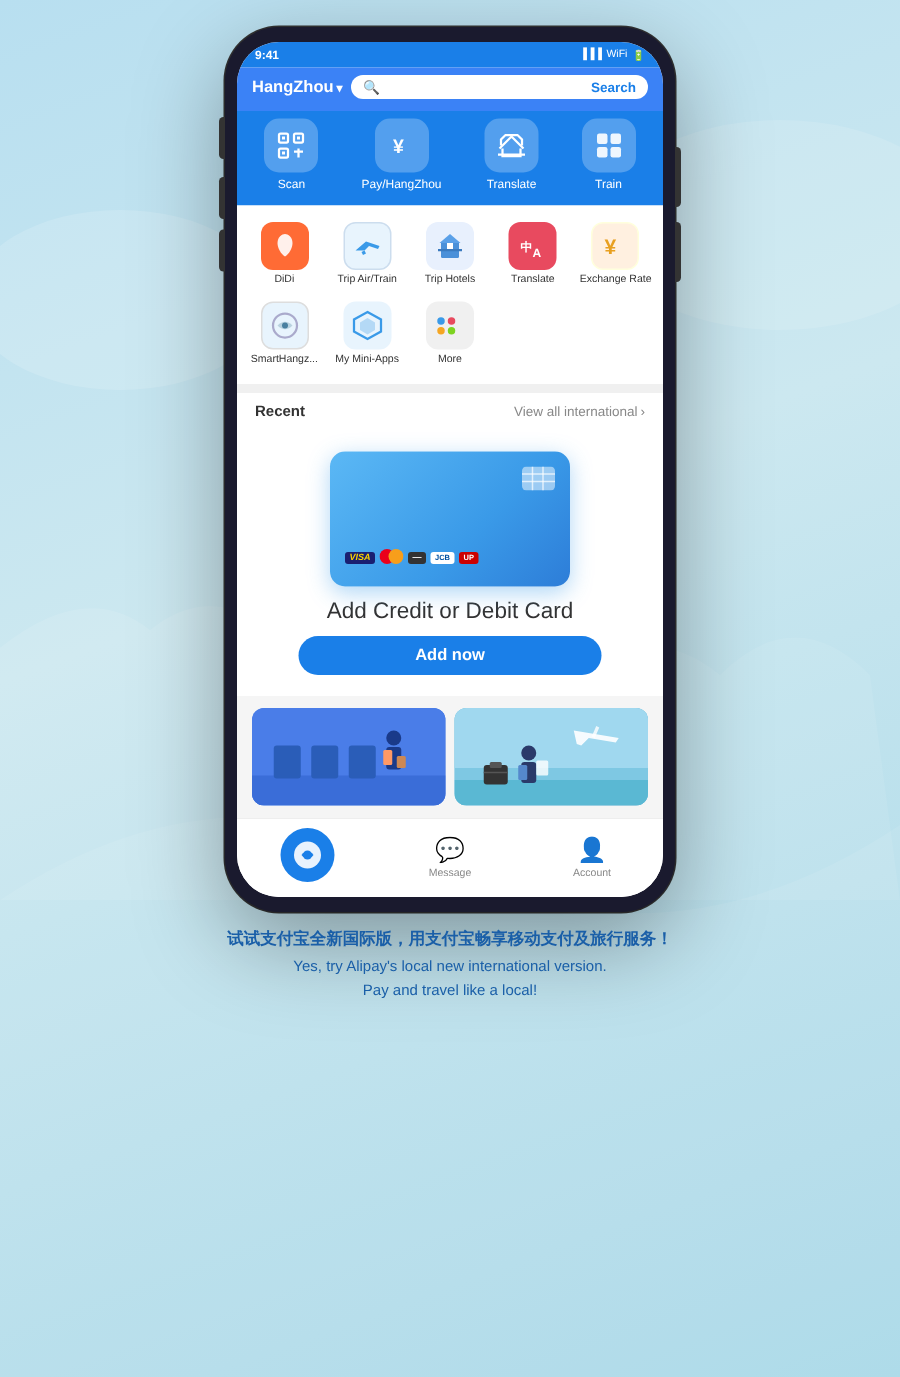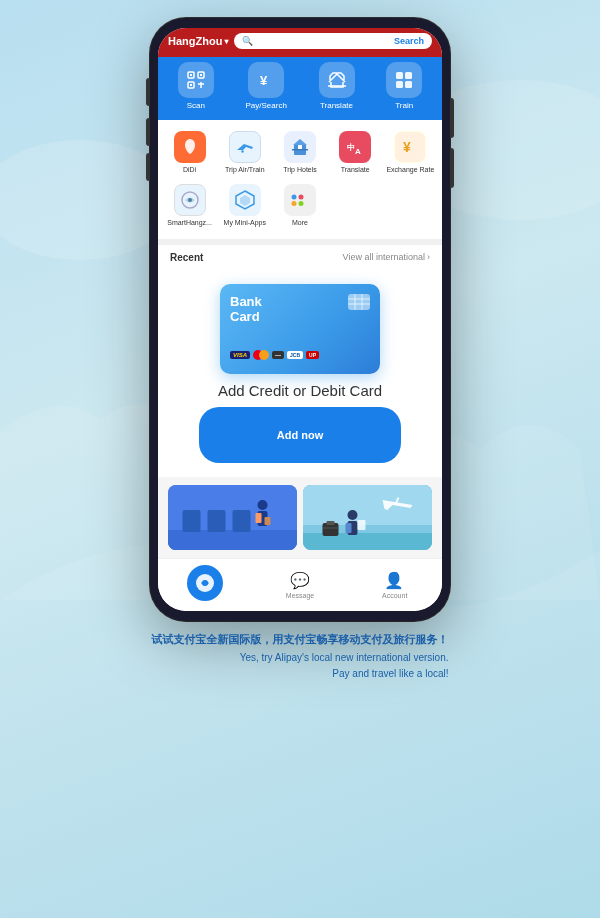--- a/index.html
+++ b/index.html
@@ -81,21 +81,21 @@
       align-items: center;
       padding: 4px 12px;
       font-size: 8px;
       color: white;
     }
     .status-bar-left { font-weight: 700; font-size: 8px; }
     .status-bar-right { display: flex; gap: 3px; align-items: center; font-size: 7px; }
 
     
     .header {
-      background: #b91c1c;
+      background: #3b82f6;
       padding: 5px 10px 8px;
       display: flex;
       align-items: center;
       gap: 6px;
     }
     .location-btn {
       display: flex;
       align-items: center;
       gap: 2px;
       color: white;
@@ -261,21 +261,21 @@
     .add-card-text {
       font-size: 15px;
       color: #333;
       font-weight: 400;
     }
     .add-now-btn {
       background: #1a7fe8;
       color: white;
       border: none;
       border-radius: 20px;
-      padding: 22px 50px;
+      padding: 7px 50px;
       font-size: 11px;
       font-weight: 600;
       cursor: pointer;
       width: 80%;
     }
 
     
     .promo-banners {
       display: flex;
       gap: 6px;
@@ -328,21 +328,21 @@
       align-items: center;
       justify-content: center;
       color: white;
       font-size: 18px;
       margin-bottom: 4px;
     }
 
     
     .footer-text {
       padding: 10px 20px 8px;
-      text-align: right;
+      text-align: center;
       z-index: 1;
       position: relative;
     }
     .footer-chinese {
       font-size: 11px;
       color: #1a5fa8;
       font-weight: 600;
       line-height: 1.5;
       margin-bottom: 3px;
     }
@@ -362,20 +362,28 @@
   <path d="M0,600 Q150,500 300,580 Q450,650 600,550 L600,918 L0,918 Z" fill="rgba(255,255,255,0.08)"></path>
 
   <path d="M-20,450 Q50,380 100,420 Q150,380 200,440 Q250,380 300,420 L300,600 L-20,600 Z" fill="rgba(255,255,255,0.1)"></path>
   <path d="M350,480 Q420,400 480,450 Q530,400 580,450 L600,600 L350,600 Z" fill="rgba(255,255,255,0.08)"></path>
 </svg>
 
 <div class="phone-wrapper">
   <div class="phone-shell">
     <div class="screen">
 
+      <div class="status-bar">
+        <span class="status-bar-left">9:41</span>
+        <div class="status-bar-right">
+          <span>▐▐▐</span>
+          <span>WiFi</span>
+          <span>🔋</span>
+        </div>
+      </div>
 
       <div class="header">
         <div class="location-btn">
           <span>HangZhou</span>
           <span class="chevron-down">▾</span>
         </div>
         <div class="search-bar">
           <span class="search-icon-inner">🔍</span>
           <input class="search-input" type="text" placeholder="" style="">
           <button class="search-btn">Search</button>
@@ -397,21 +405,21 @@
               </svg>
           </div>
           <span class="quick-action-label">Scan</span>
         </div>
         <div class="quick-action-item">
           <div class="quick-action-icon">
             <svg width="20" height="20" viewBox="0 0 20 20">
                 <text x="4" y="15" fill="white" font-size="13" font-weight="bold">¥</text>
               </svg>
           </div>
-          <span class="quick-action-label">Pay/Search</span>
+          <span class="quick-action-label">Pay/HangZhou</span>
         </div>
         <div class="quick-action-item">
           <div class="quick-action-icon">
             <svg width="20" height="20" viewBox="0 0 20 20">
                 <path d="M2,12 L10,4 L18,12" fill="none" stroke="white" stroke-width="1.5"></path>
                 <path d="M4,12 L4,17 L16,17 L16,12" fill="none" stroke="white" stroke-width="1.5"></path>
                 <line x1="1" y1="16" x2="19" y2="16" stroke="white" stroke-width="1.5"></line>
                 <path d="M3,10 L3,6 L6,3 L14,3 L17,6 L17,10" fill="none" stroke="white" stroke-width="1.5"></path>
               </svg>
           </div>
@@ -517,24 +525,20 @@
       <div class="notifications-bar">
         <span class="notifications-label">Recent</span>
         <div class="view-all-link">
           <span>View all international</span>
           <span>›</span>
         </div>
       </div>
 
       <div class="card-section">
         <div class="bank-card">
-          <div class="bank-card-title">
-            <span>Bank</span><br>
-            <span>Card</span>
-          </div>
 
           <div style="position:absolute; top:10px; right:10px;">
             <svg width="22" height="16" viewBox="0 0 22 16">
               <rect width="22" height="16" rx="3" fill="rgba(255,255,255,0.5)"></rect>
               <line x1="0" y1="5" x2="22" y2="5" stroke="rgba(255,255,255,0.7)" stroke-width="1"></line>
               <line x1="0" y1="10" x2="22" y2="10" stroke="rgba(255,255,255,0.7)" stroke-width="1"></line>
               <line x1="7" y1="0" x2="7" y2="16" stroke="rgba(255,255,255,0.7)" stroke-width="1"></line>
               <line x1="14" y1="0" x2="14" y2="16" stroke="rgba(255,255,255,0.7)" stroke-width="1"></line>
             </svg>
           </div>

